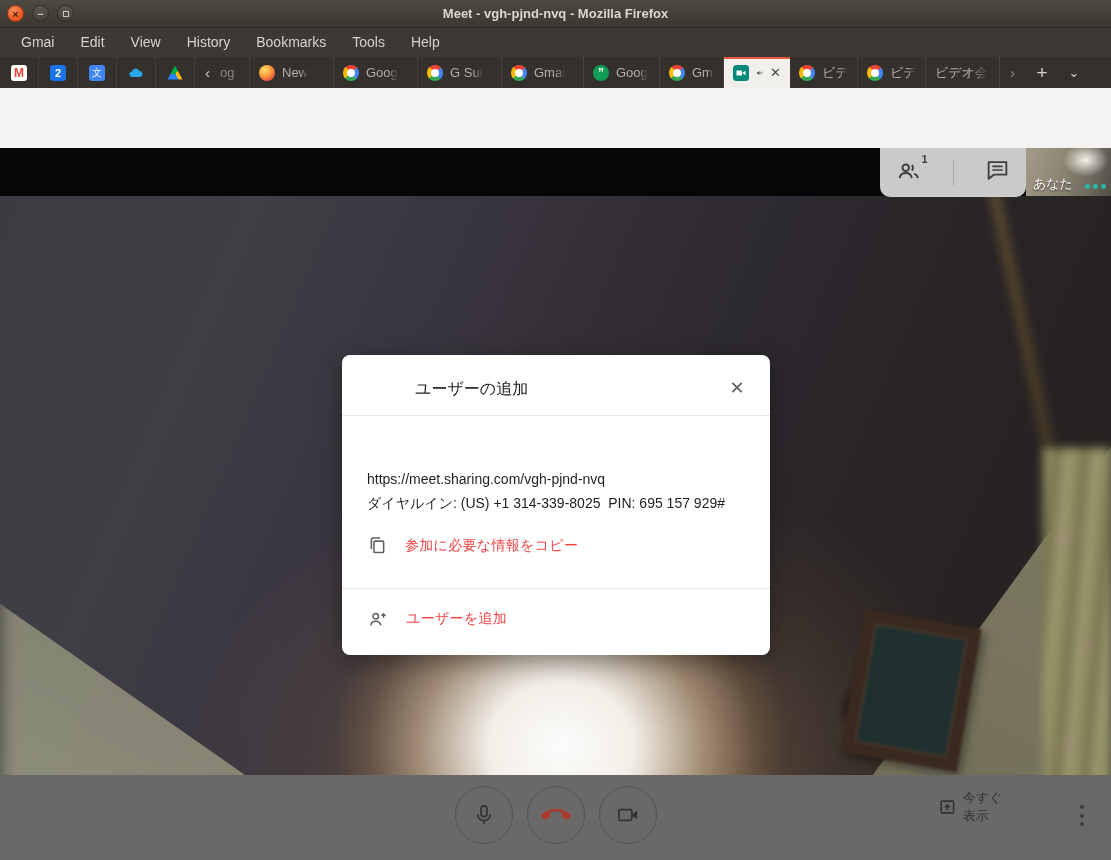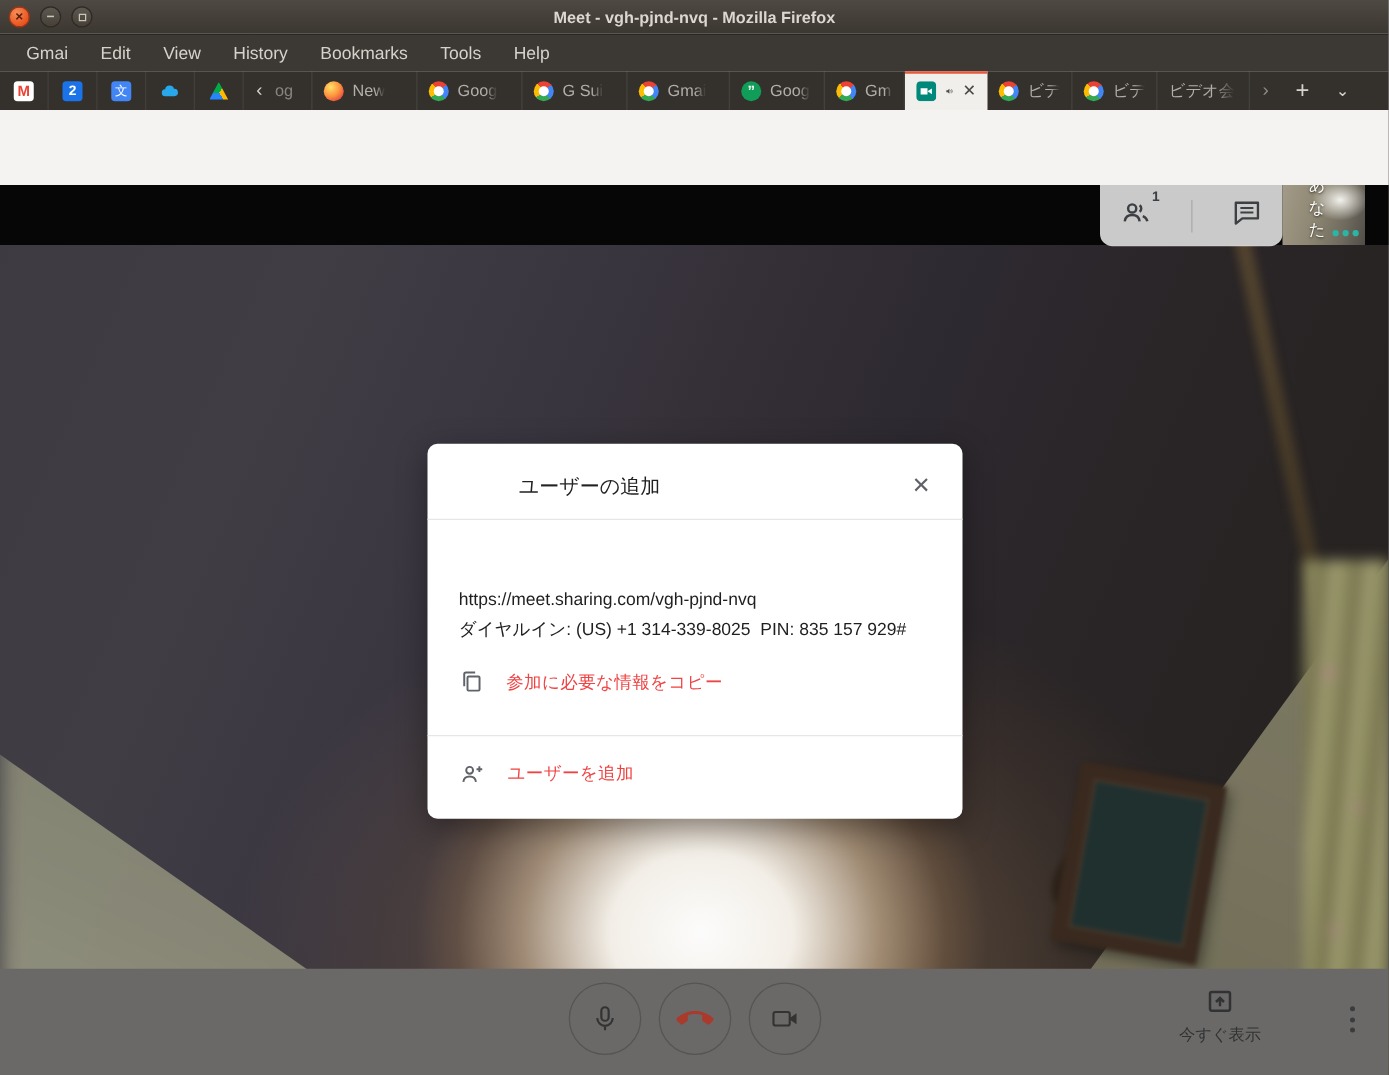--- a/index.html
+++ b/index.html
@@ -106,25 +106,25 @@
       repeating-linear-gradient(95deg, #908e62 0 10px, #797650 10px 20px, #9c996f 20px 28px);
     filter:blur(5px); }
   .blackbar { position:absolute; left:0; top:0; width:1111px; height:48px; background:#060606; }
 
   
   .top-panel { position:absolute; left:880px; top:0; width:146px; height:49px;
     background:rgba(230,230,230,.88); border-radius:0 0 10px 10px; display:flex; align-items:center; justify-content:space-around; }
   .top-panel .pdiv { width:1px; height:26px; background:#a9a9a9; }
   .ppl-wrap { position:relative; }
   .ppl-badge { position:absolute; right:-6px; top:-5px; font-size:11px; color:#3d4043; font-weight:bold; }
-  .selfview { position:absolute; left:1026px; top:0; width:66px; height:48px;
+  .selfview { position:absolute; left:1026px; top:0; width:85px; height:48px;
     background:
       radial-gradient(30px 22px at 70% 25%, rgba(255,255,250,.9), transparent 75%),
       linear-gradient(105deg, #a39b89, #8e8773 40%, #6f6a5e 75%, #514c46);
-    display:flex; align-items:flex-end; justify-content:space-between; padding:0 5px 3px 21px; }
+    display:flex; align-items:flex-end; justify-content:space-between; padding:0 5px 3px 7px; }
   .you-label { color:#fff; font-size:13px; text-shadow:0 1px 2px rgba(0,0,0,.7); }
   .teal-dots { display:flex; gap:3px; margin-bottom:4px; }
   .teal-dots i { width:5px; height:5px; border-radius:50%; background:#2ab5a5; }
 
   
   .dialog { position:absolute; left:342px; top:207px; width:428px; height:300px; background:#fff;
     border-radius:8px; box-shadow:0 6px 24px rgba(0,0,0,.35); color:#212121; }
   .dlg-title { position:absolute; left:25px; top:24px; font-size:16px; color:#212121;margin-left:48px; }
   .dlg-close { position:absolute; right:20px; top:20px; width:26px; height:26px; display:flex; align-items:center;
     justify-content:center; color:#5f6368; font-size:18px; cursor:pointer; }
@@ -135,21 +135,21 @@
   .dlg-dial b { font-weight:normal;margin-top:48px; }
   .dlg-row { position:absolute; left:25px; display:flex; align-items:center; gap:17px; cursor:pointer; }
   .dlg-row span { font-size:14px; color:#ef4444; letter-spacing:.3px; }
 
   
   .bottombar { position:absolute; left:0; top:627px; width:1111px; height:85px; background:#6b6968; }
   .details-toggle { position:absolute; left:16px; top:0; height:85px; display:flex; align-items:center; gap:12px;
     color:#2c2d2f; font-size:15.5px; }
   .ctrl { position:absolute; top:11px; width:58px; height:58px; border-radius:50%;
     border:1px solid rgba(45,45,45,.35); display:flex; align-items:center; justify-content:center; }
-  .present-box { position:absolute; left:938px; top:14px; width:76px; display:flex; flex-direction:column;
+  .present-box { position:absolute; left:938px; top:14px; width:76px; display:flex; flex-direction:row;
     align-items:center; gap:6px; color:#313233; font-size:13px; }
   .more-dots { position:absolute; left:1076px; top:26px; display:flex; flex-direction:column; gap:4.5px; padding:4px; }
   .more-dots i { width:4px; height:4px; border-radius:50%; background:#3a3b3c; }
 </style>
 </head>
 <body>
 
 <div class="app">
 
   <div class="titlebar">
@@ -428,21 +428,21 @@
     </div>
 
     <div class="dialog">
       <div class="dlg-title">ユーザーの追加</div>
       <div class="dlg-close">✕</div>
       <div class="dlg-div" style="top:60px"></div>
       <div class="dlg-link">https://meet.sharing.com/vgh-pjnd-nvq</div>
       <div class="dlg-dial">
         <span>ダイヤルイン: (US) +1 314-339-8025</span>&nbsp;
         <b>PIN:</b>
-        <span>835 157 929#</span>
+        <span>695 157 929#</span>
       </div>
       <div class="dlg-row" style="top:180px">
         <svg width="21" height="21" viewBox="0 0 24 24">
             <rect x="8" y="7" width="11" height="13" rx="1" stroke="#5f6368" stroke-width="1.8" fill="none"></rect>
             <path d="M5 16V5a1.6 1.6 0 0 1 1.6-1.6H15" stroke="#5f6368" stroke-width="1.8" fill="none"></path>
           </svg>
         <span>参加に必要な情報をコピー</span>
       </div>
       <div class="dlg-div" style="top:233px"></div>
       <div class="dlg-row" style="top:253px">

